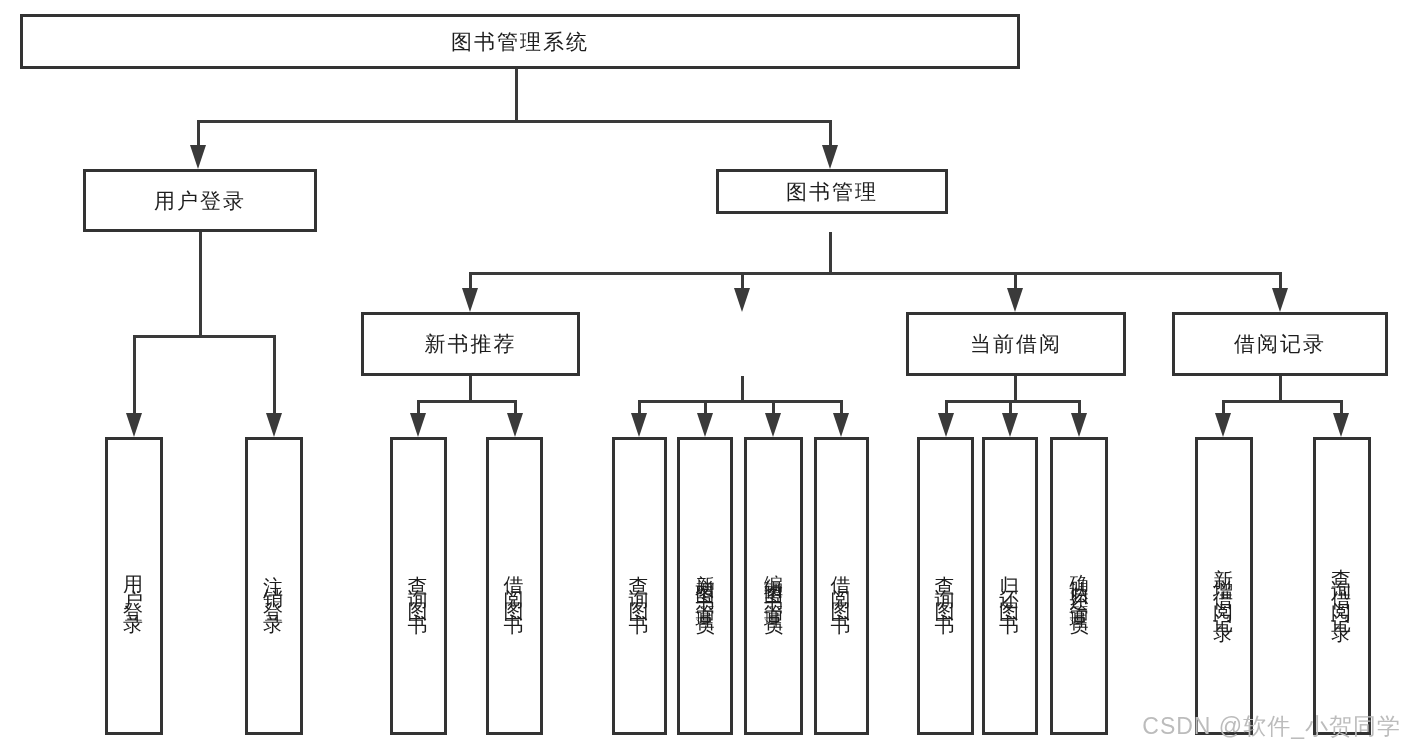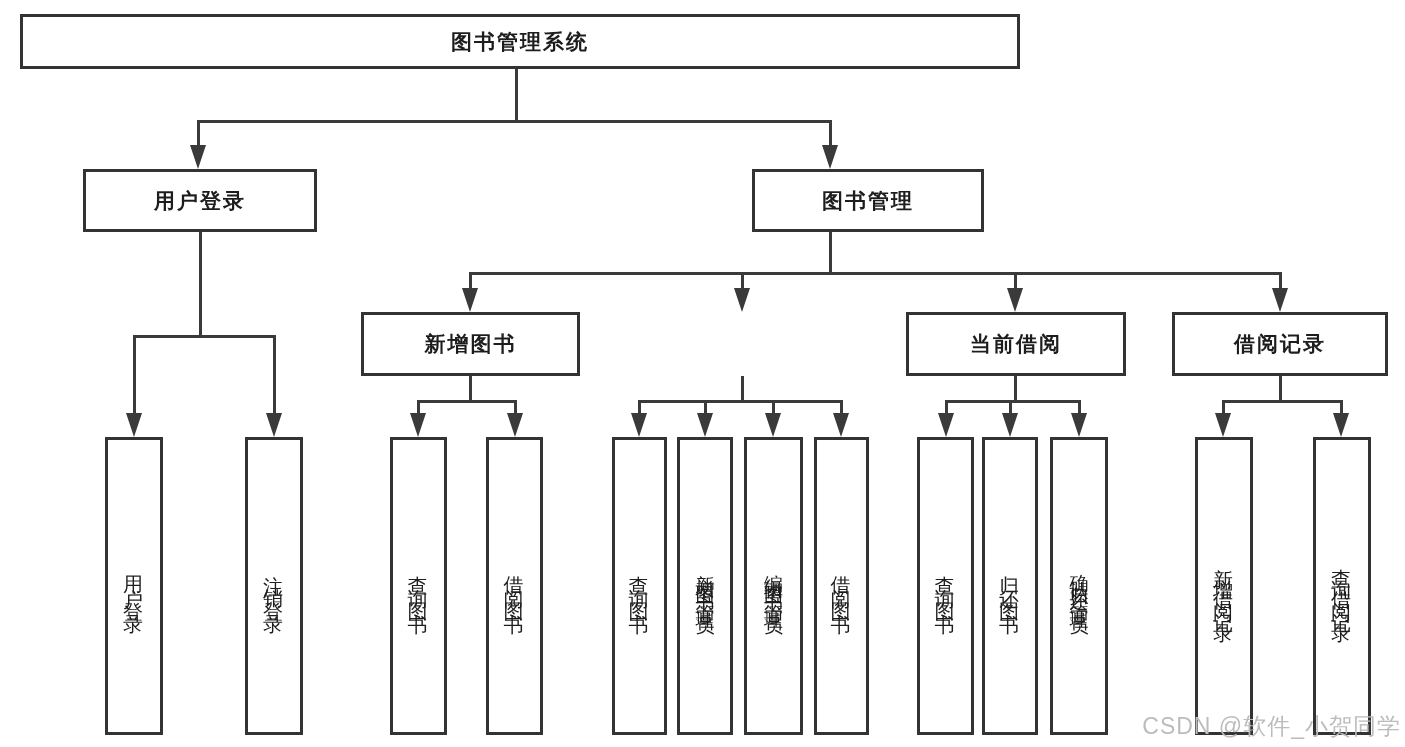--- a/index.html
+++ b/index.html
@@ -12,40 +12,40 @@
   }
   
   .box{
     position:absolute;
     box-sizing:border-box;
     background:#ffffff;
     border:3px solid #333333;
     color:#1d1d1d;
     display:flex;align-items:center;justify-content:center;
   }
-  .hbox{font-size:21px;letter-spacing:2px;white-space:nowrap;font-weight:bold;}
+  .hbox{font-size:21px;letter-spacing:2px;white-space:nowrap;}
   .vbox{writing-mode:vertical-rl;text-orientation:mixed;font-size:20px;}
   .vs{letter-spacing:13px;}   
   .vm{letter-spacing:11px;}   
   .vl{letter-spacing:6px;font-size:19px;} 
   
   .vline,.hline{position:absolute;background:#3a3a3a;}
   .vline{width:3px;}
   .hline{height:3px;}
   
   .arr{
     position:absolute;width:0;height:0;
     border-left:8px solid transparent;
     border-right:8px solid transparent;
     border-top:24px solid #3a3a3a;
   }
   
   #root-box   {left:20px;  top:14px;  width:1000px;height:55px;}
   #login-box  {left:83px;  top:169px; width:234px; height:63px;}
-  #mgmt-box   {left:752px; top:169px; width:232px; height:63px;}
+  #mgmt-box   {left:716px; top:169px; width:232px; height:45px;}
   #newbook-box{left:361px; top:312px; width:219px; height:64px;}
   #borrow-box {left:633px; top:312px; width:219px; height:64px;}
   #current-box{left:906px; top:312px; width:220px; height:64px;justify-content:center;}
   #record-box {left:1172px;top:312px; width:216px; height:64px;}
   .leaf{top:437px;height:298px;}
   #leaf-login-0 {left:105px; width:58px;}
   #leaf-login-1 {left:245px; width:58px;}
   #leaf-nb-0    {left:390px; width:57px;}
   #leaf-nb-1    {left:486px; width:57px;}
   #leaf-bw-0    {left:612px; width:55px;}
@@ -74,21 +74,21 @@
   </div>
 
   <div class="box hbox" id="login-box">
     <span>用户登录</span>
   </div>
   <div class="box hbox" id="mgmt-box">
     <span>图书管理</span>
   </div>
 
   <div class="box hbox" id="newbook-box">
-    <span>新增图书</span>
+    <span>新书推荐</span>
   </div>
   <div class="box hbox" id="current-box">
     <span>当前借阅</span>
   </div>
   <div class="box hbox" id="record-box">
     <span>借阅记录</span>
   </div>
 
   <div class="box vbox vs leaf" id="leaf-login-0">
     <span>用户登录</span>

